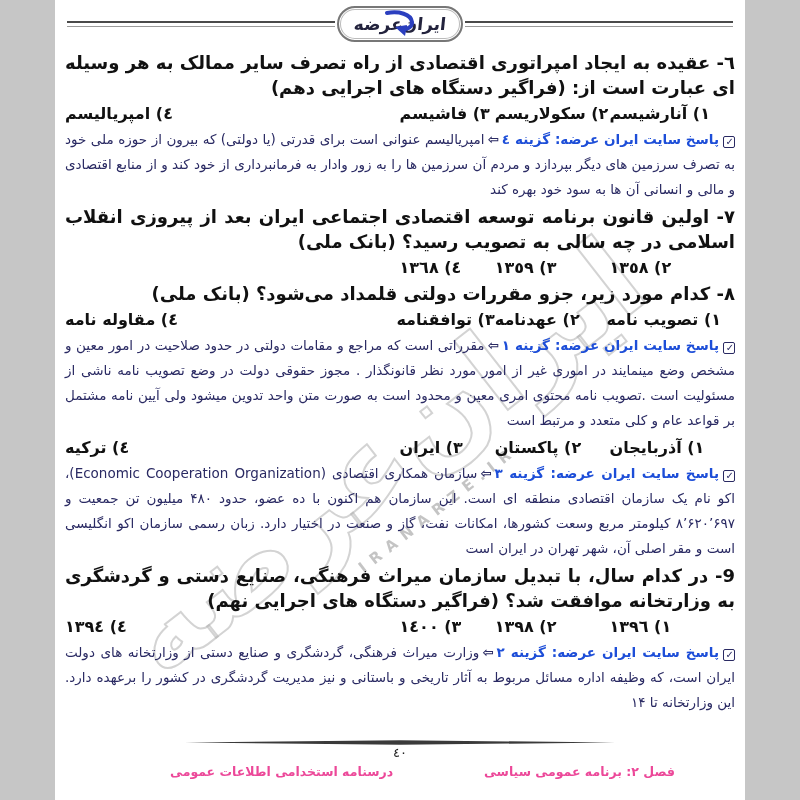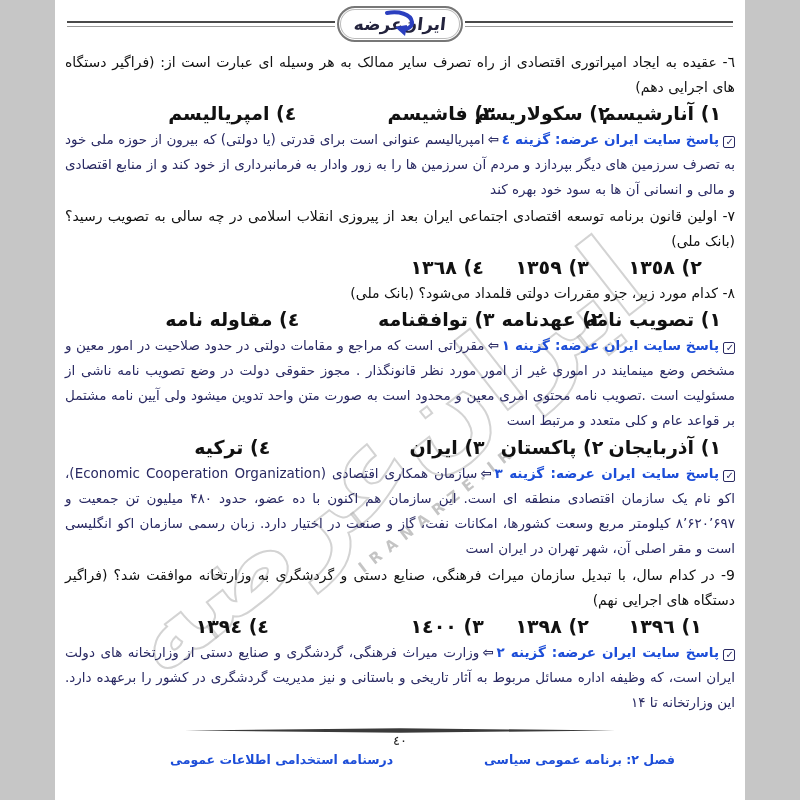--- a/index.html
+++ b/index.html
@@ -36,46 +36,46 @@
     text-stroke:2px rgba(175,175,175,0.55);
     line-height:1;
   }
   .watermark-small {
     margin-top:8px; font-size:15px; letter-spacing:8px; color:rgba(165,165,165,0.65); font-weight:bold;
   }
 
   
   .questions-area { padding-top:4px; }
   .question-text {
-    font-size:14px; font-weight:normal; color:#111; line-height:25px;
+    font-size:18px; font-weight:bold; color:#111; line-height:25px;
     text-align:justify; text-align-last:right;
   }
   .options-row {
     display:grid; grid-template-columns:17% 17.5% 14.5% auto;
     padding:0 14px 0 0; line-height:25px; margin:1px 0;
   }
-  .option { font-size:19px; font-weight:bold; color:#111; text-align:center; white-space:nowrap; }
+  .option { font-size:16px; font-weight:bold; color:#111; text-align:left; white-space:nowrap; }
   .answer-par {
     font-size:13.5px; color:#2a2a63; line-height:25px;
     text-align:justify; text-align-last:right; margin-bottom:2px;
   }
   .answer-checkbox {
     display:inline-block; width:12px; height:12px; border:1.6px solid #2a2a63;
     color:#2a2a63; font-size:10px; line-height:10px; text-align:center;
     font-weight:bold; vertical-align:-1px; margin-left:4px; border-radius:2px;
   }
   .answer-prefix { font-weight:bold; color:#1d4ed8; }
   .answer-arrow { font-weight:bold; color:#2a2a63; padding:0 3px; }
 
   
-  .footer { position:absolute; z-index:2; bottom:16px; left:0; right:0; height:56px;margin-top:18px; }
+  .footer { position:absolute; z-index:2; bottom:4px; left:0; right:0; height:56px;margin-top:18px; }
   .footer-rule { display:block; margin:0 auto; }
   .footer-pageno { text-align:center; font-size:13px; color:#222; line-height:16px; }
   .footer-row { display:flex; justify-content:space-between; padding:3px 70px 0 115px; }
-  .footer-label { font-size:12.5px; font-weight:bold; color:#1d4ed8; white-space:nowrap; }
+  .footer-label { font-size:12.5px; font-weight:bold; color:#ec4899; white-space:nowrap; }
 </style>
 </head>
 <body>
 
 <div class="paper">
 
   <div class="watermark">
     <div class="watermark-big">ایران‌عرضه</div>
     <div class="watermark-small">IRANARZE.IR</div>
   </div>

